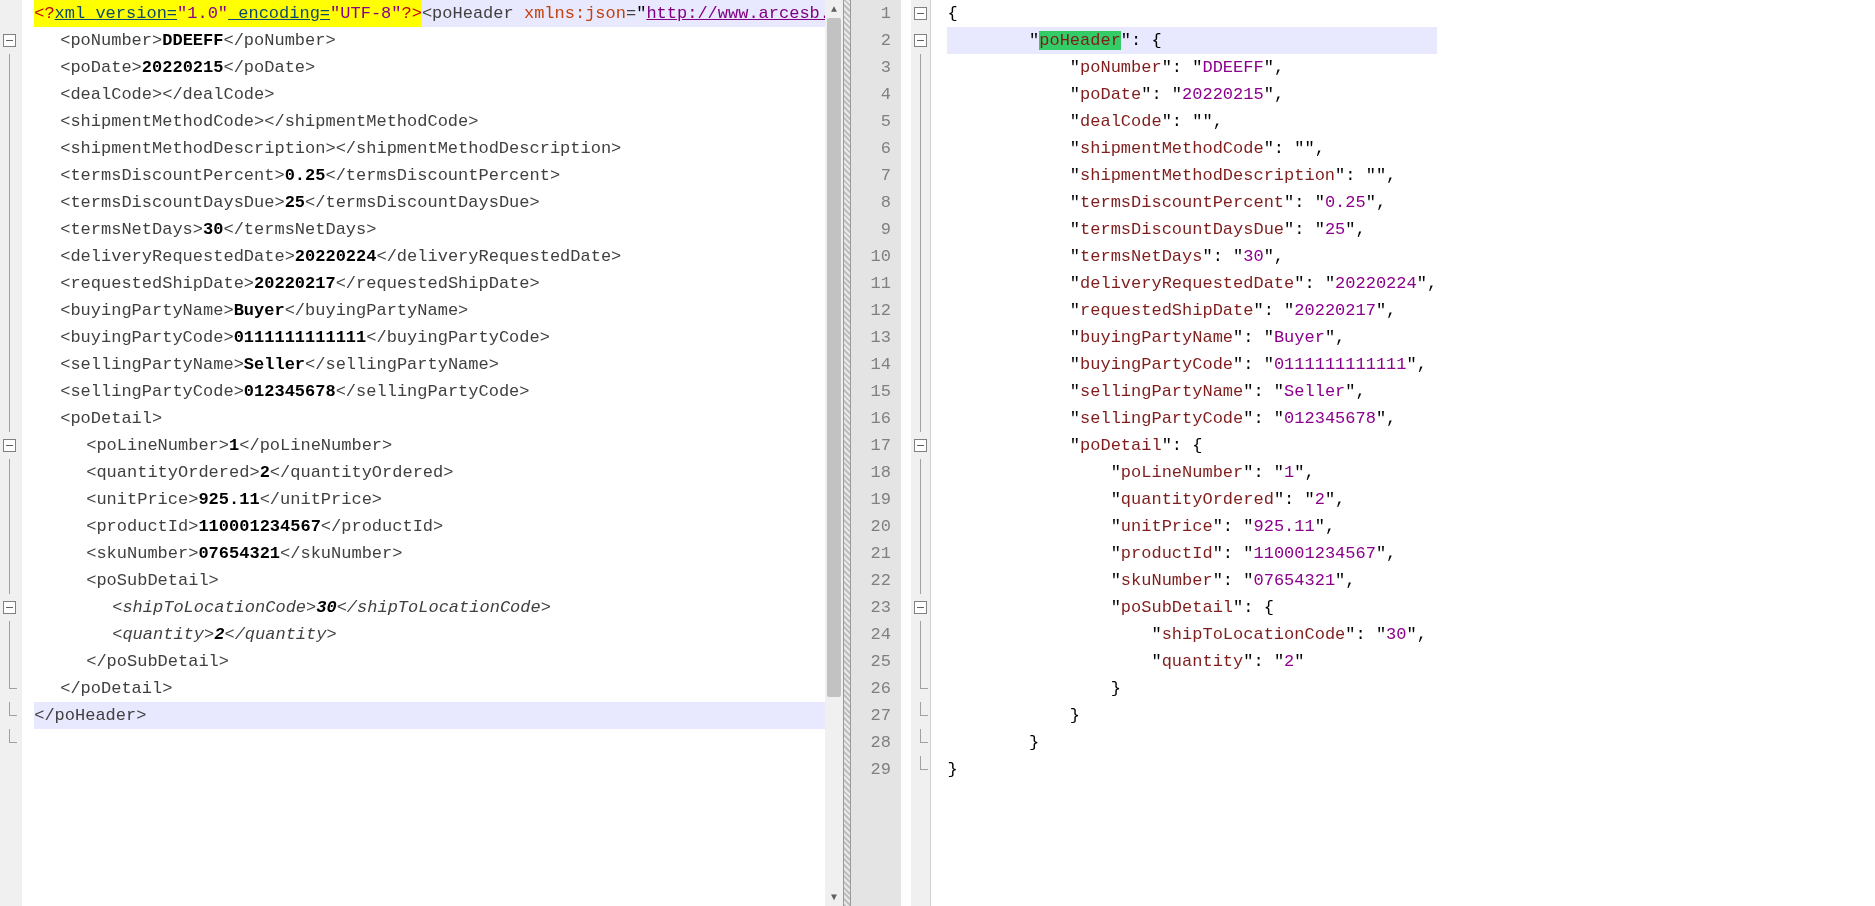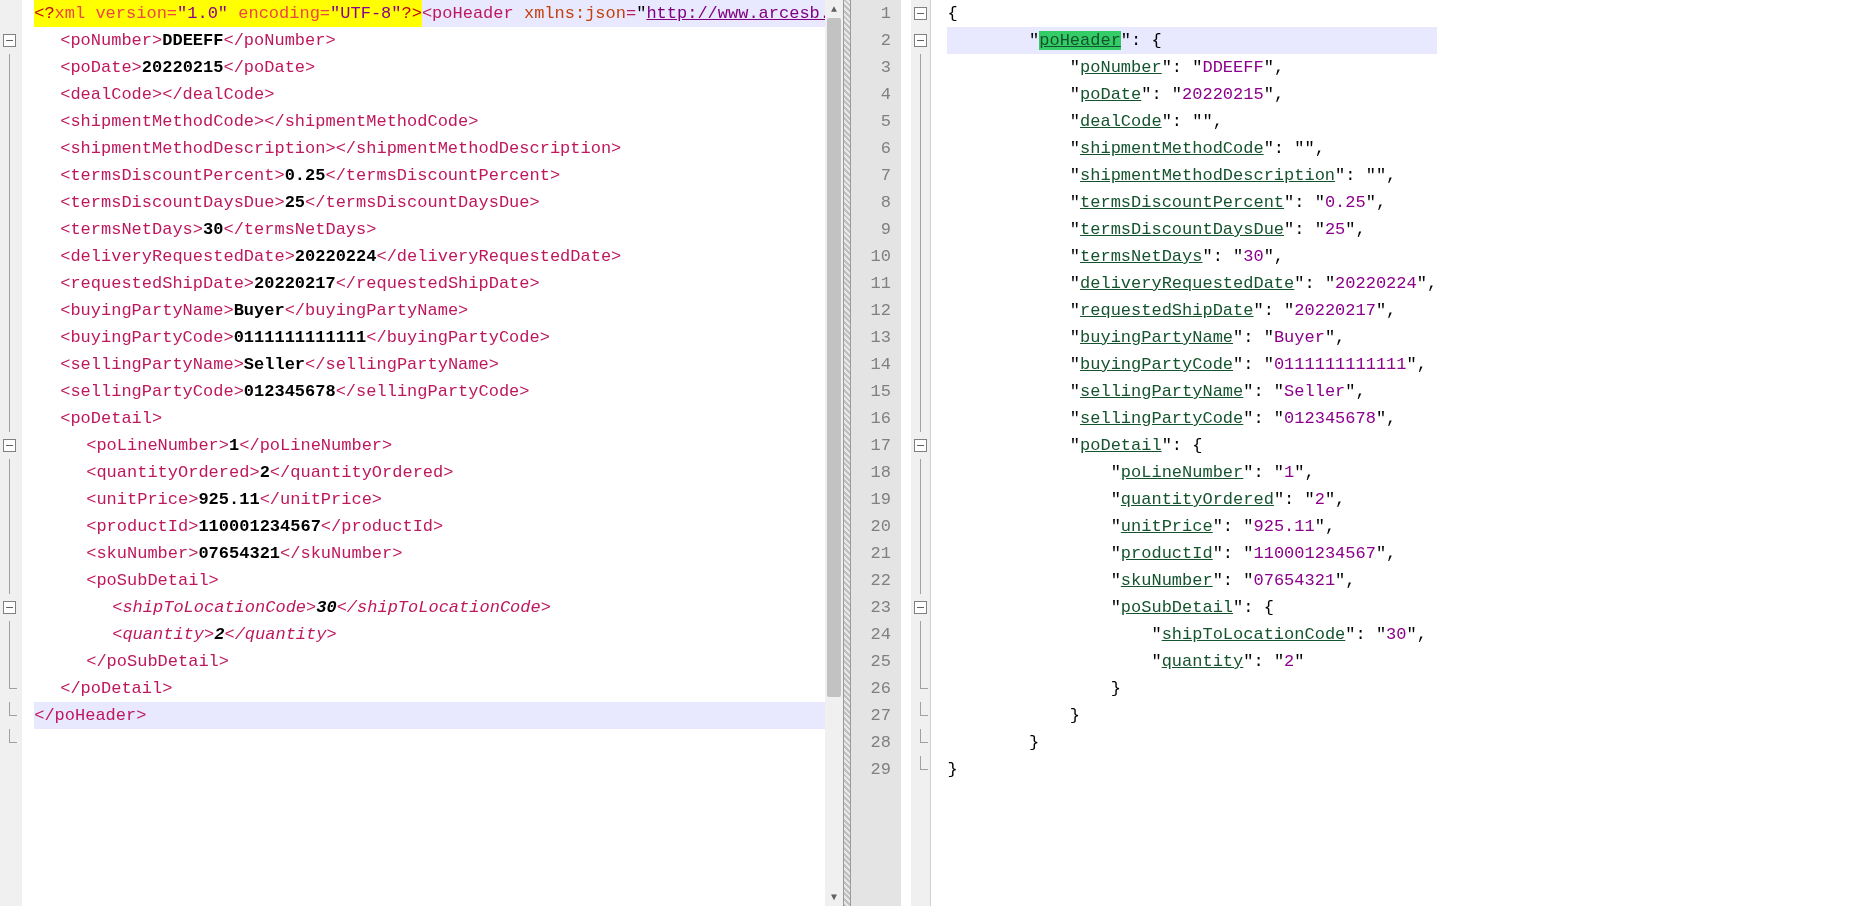--- a/index.html
+++ b/index.html
@@ -114,30 +114,30 @@
     padding-left: 2px;
     height: 100%;
   }
   .codeline { height: 27px; }
   .codeline.hl-yellow { background: #ffff00; display: inline-block; }
   .codeline.hl-blue   { background: #e8e8ff; display: inline-block; width: 100%; }
   .pane-left .codeline.hl-blue { width: calc(843px - 22px - 18px); }
 
   
   .pi    { color: #c00000; }           
-  .kw    { color: #ef4444; }           
-  .tag   { color: #be185d; }           
+  .kw    { color: #0c4a6e; text-decoration: underline; }           
+  .tag   { color: #404040; }           
   .attr  { color: #c2410c; }           
   .link  { color: #800080; text-decoration: underline; }
   .txt   { color: #000; font-weight: bold; }
   .q     { color: #8b008b; }           
 
   
   .brace { color: #000; }
-  .jkey  { color: #14532d; text-decoration: underline; }  
+  .jkey  { color: #7f1d1d; }  
   .jstr  { color: #8b008b; }  
   .punct { color: #000; }
   .hl-green { background: #33cc66; }
 
   .pane-right .code { padding-left: 6px; }
   .pane-right .row2 { background: #e8e8ff; display: inline-block; width: 100%; }
 
   
   .i1 { padding-left: 26px; }
   .i2 { padding-left: 52px; }

